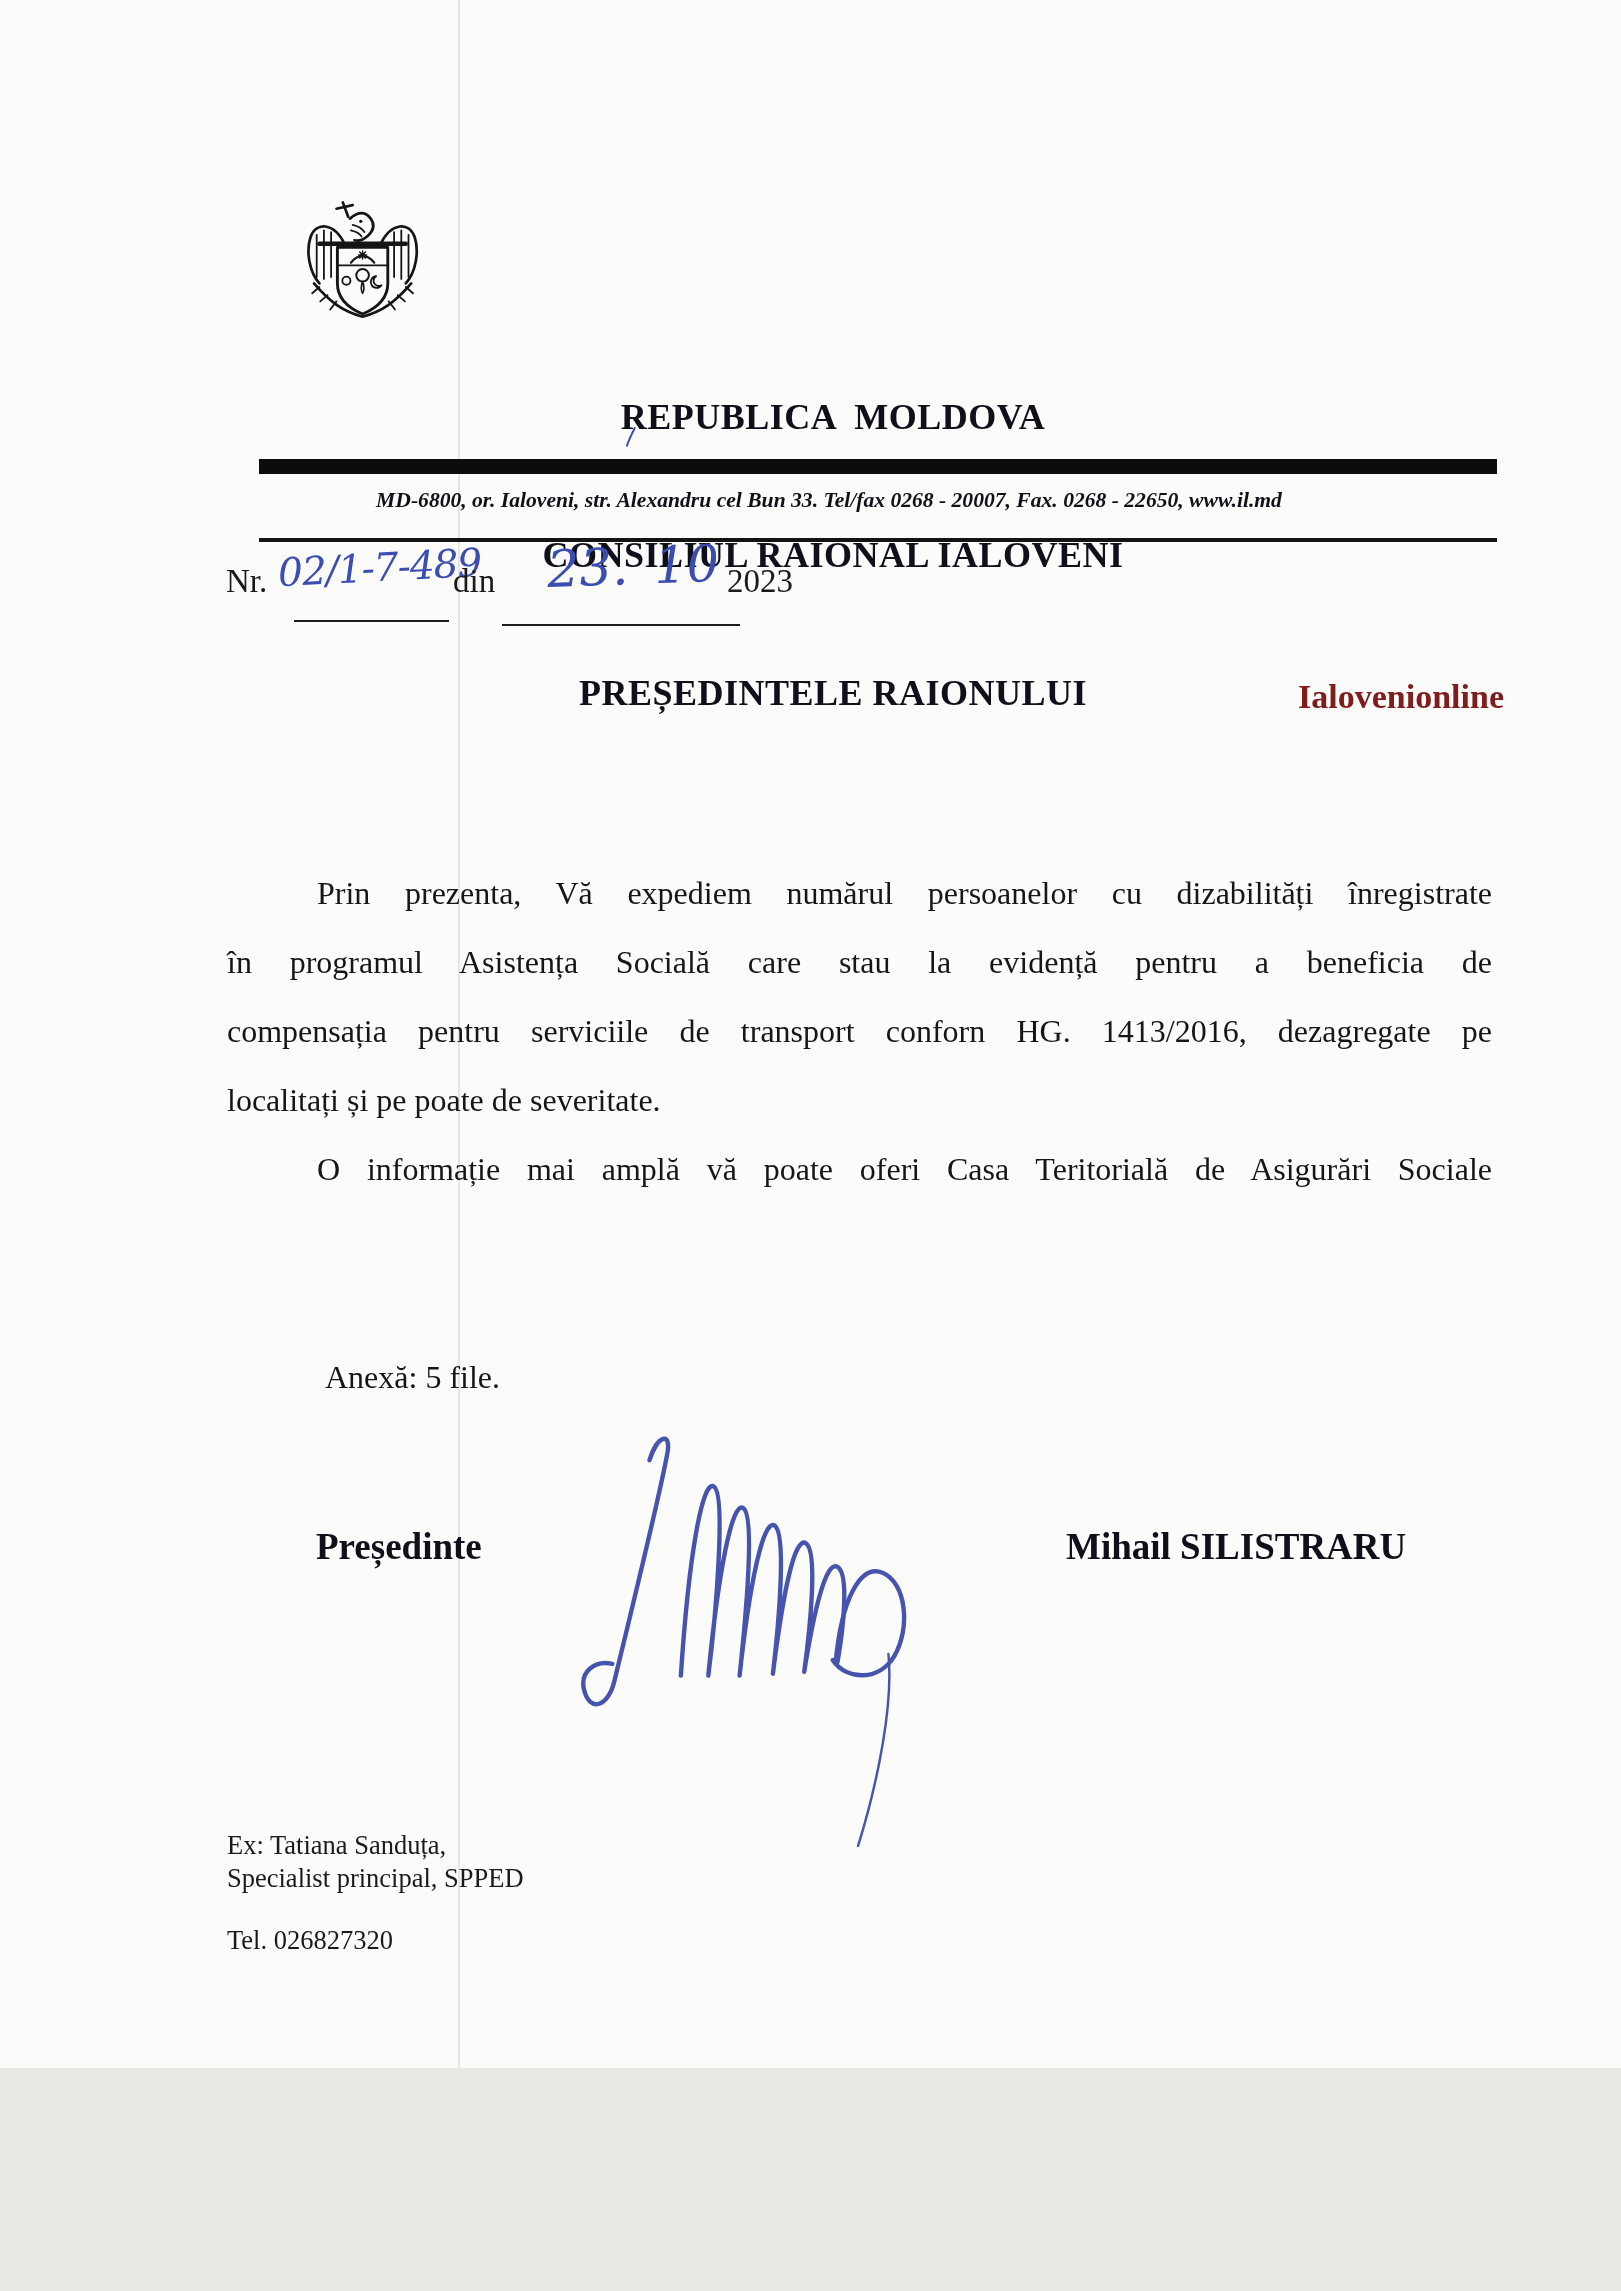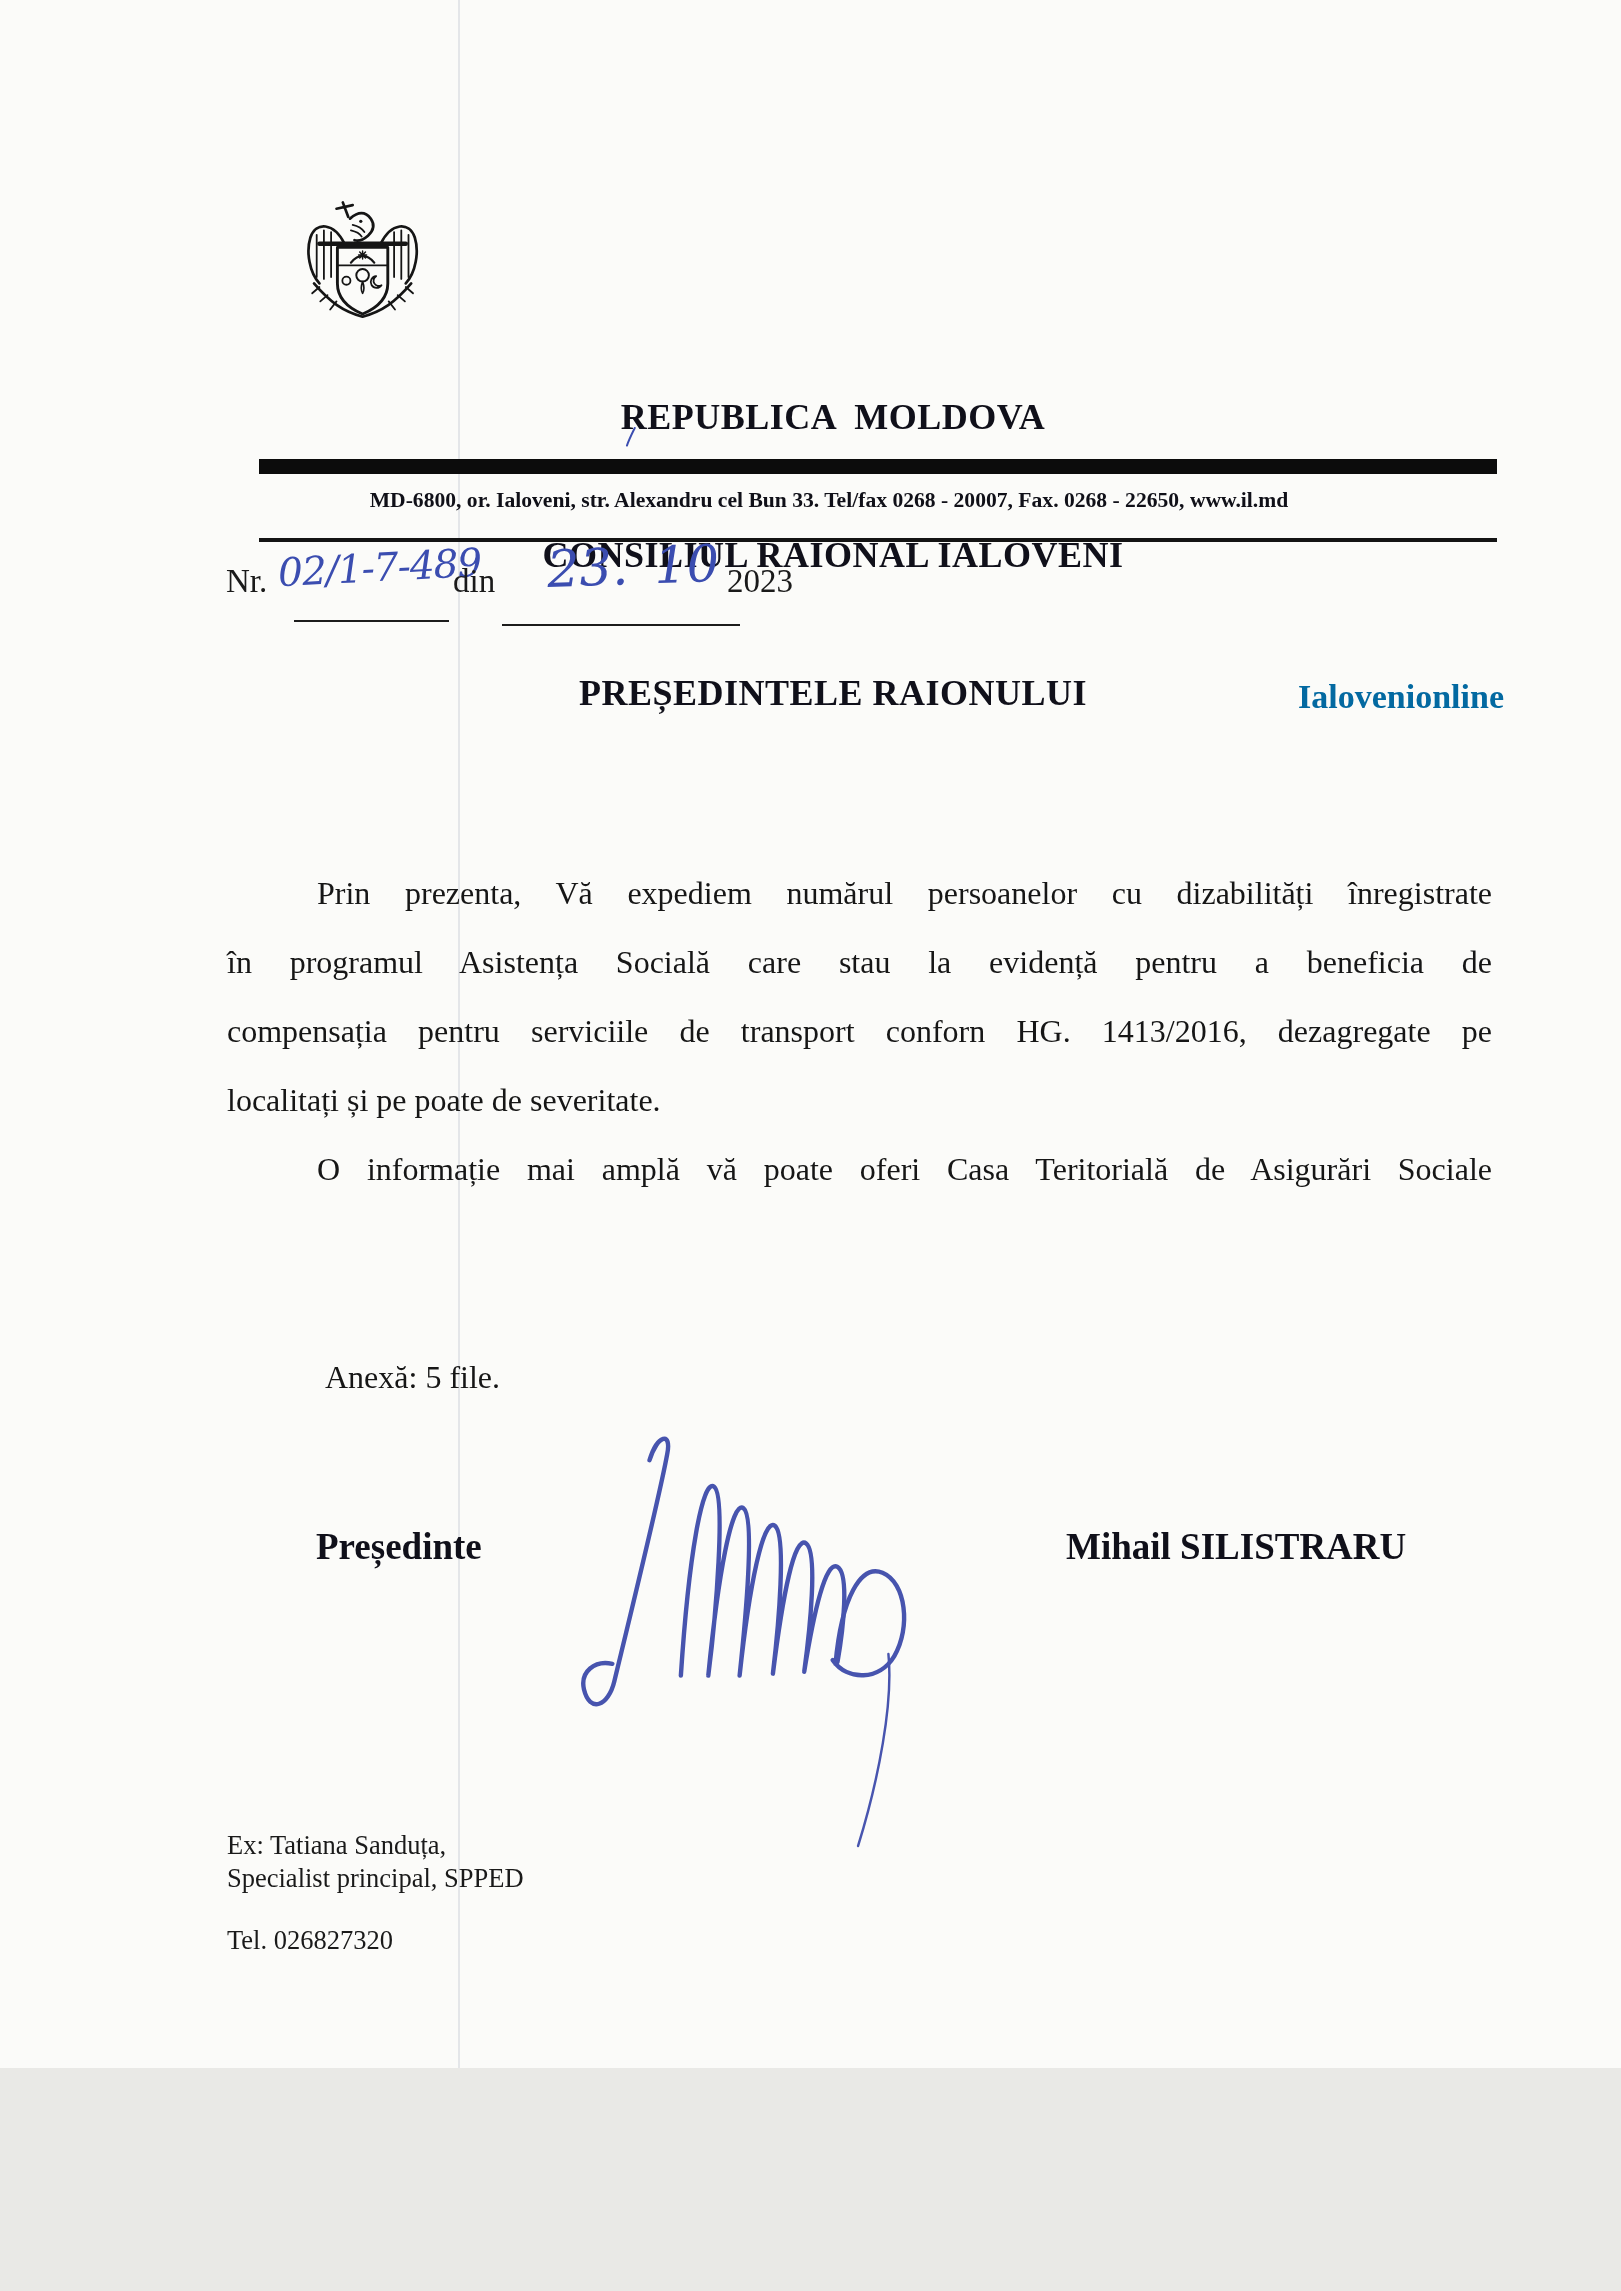--- a/index.html
+++ b/index.html
@@ -19,40 +19,40 @@
   .letterhead{
     position:absolute;left:284px;top:302px;width:1098px;
     text-align:center;font-weight:bold;font-size:36px;line-height:46px;
     letter-spacing:0.5px;white-space:pre;color:#10101a;
   }
   .bar-thick{position:absolute;left:259px;top:459px;width:1238px;height:14.7px;background:#0c0c0c;}
   .bar-thin{position:absolute;left:259px;top:538px;width:1238px;height:3.9px;background:#141414;}
   .address{
     position:absolute;left:259px;top:488px;width:1238px;
     text-align:center;font-weight:bold;font-size:21.6px;
-    transform:translateX(-49px);color:#101018;
+    transform:translateX(-49px);color:#101018;font-style:italic;
   }
   .refrow{position:absolute;left:0;top:0;width:100%;height:0;}
   .ref-label{position:absolute;font-size:33px;color:#1a1a1a;}
   .nr-label{left:226px;top:563px;}
   .din-label{left:453px;top:563px;}
   .year-label{left:727px;top:563px;}
   .hand{
     position:absolute;color:#3b4db0;font-style:italic;
     font-family:"DejaVu Serif",serif;
   }
   .hand-nr{left:278px;top:545px;font-size:39px;letter-spacing:-1px;transform:rotate(-3deg);}
   .hand-date{left:547px;top:537px;font-size:51px;word-spacing:9.8px;transform:rotate(-2deg);}
   .uline{position:absolute;height:2px;background:#1c1c1c;}
   .uline-nr{left:294px;top:620px;width:155px;}
   .uline-date{left:502px;top:624px;width:238px;}
   .stray-ink{position:absolute;left:624px;top:427px;width:13.7px;height:19.6px;}
   .recipient{
     position:absolute;left:1127px;top:678px;width:377px;
-    text-align:right;font-weight:bold;font-size:34px;color:#0369a1;
+    text-align:right;font-weight:bold;font-size:34px;color:#7f1d1d;
   }
   .body-text{position:absolute;left:227px;top:859px;width:1265px;font-size:32px;color:#161616;}
   .bline{height:69px;line-height:69px;white-space:nowrap;}
   .bline.just{white-space:normal;text-align:justify;text-align-last:justify;}
   .bline.indent{padding-left:90px;}
   .annex{position:absolute;left:227px;top:1355px;padding-left:98px;font-size:32px;line-height:45px;color:#161616;}
   .sig-title{position:absolute;left:316px;top:1525px;font-weight:bold;font-size:37px;color:#10101a;}
   .sig-name{position:absolute;left:1066px;top:1525px;font-weight:bold;font-size:37px;color:#10101a;text-align:right;}
   .sig-scribble{position:absolute;left:534px;top:1419px;width:421px;height:431px;}
   .footer{position:absolute;left:227px;top:1829px;font-size:26.5px;line-height:33px;color:#1a1a1a;}

